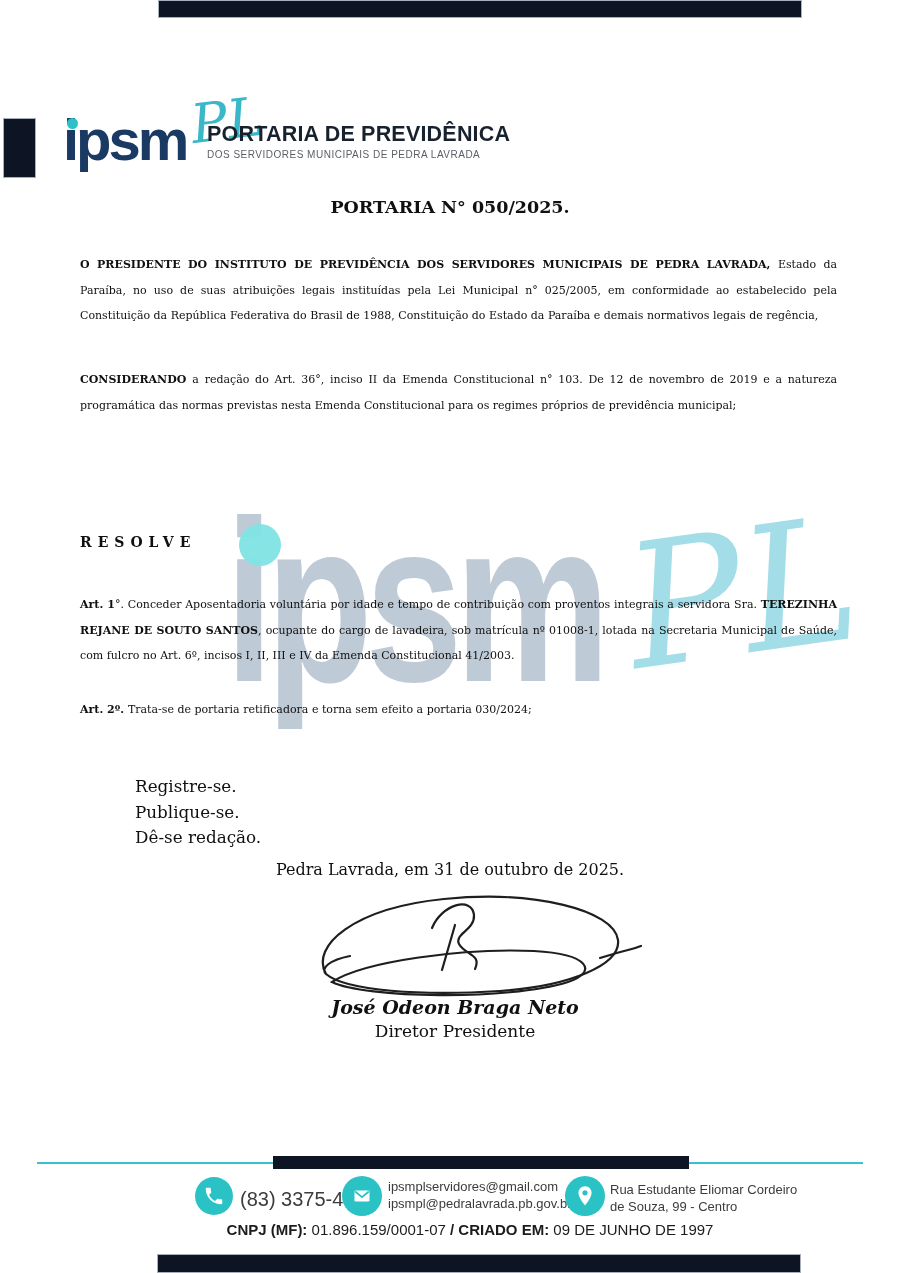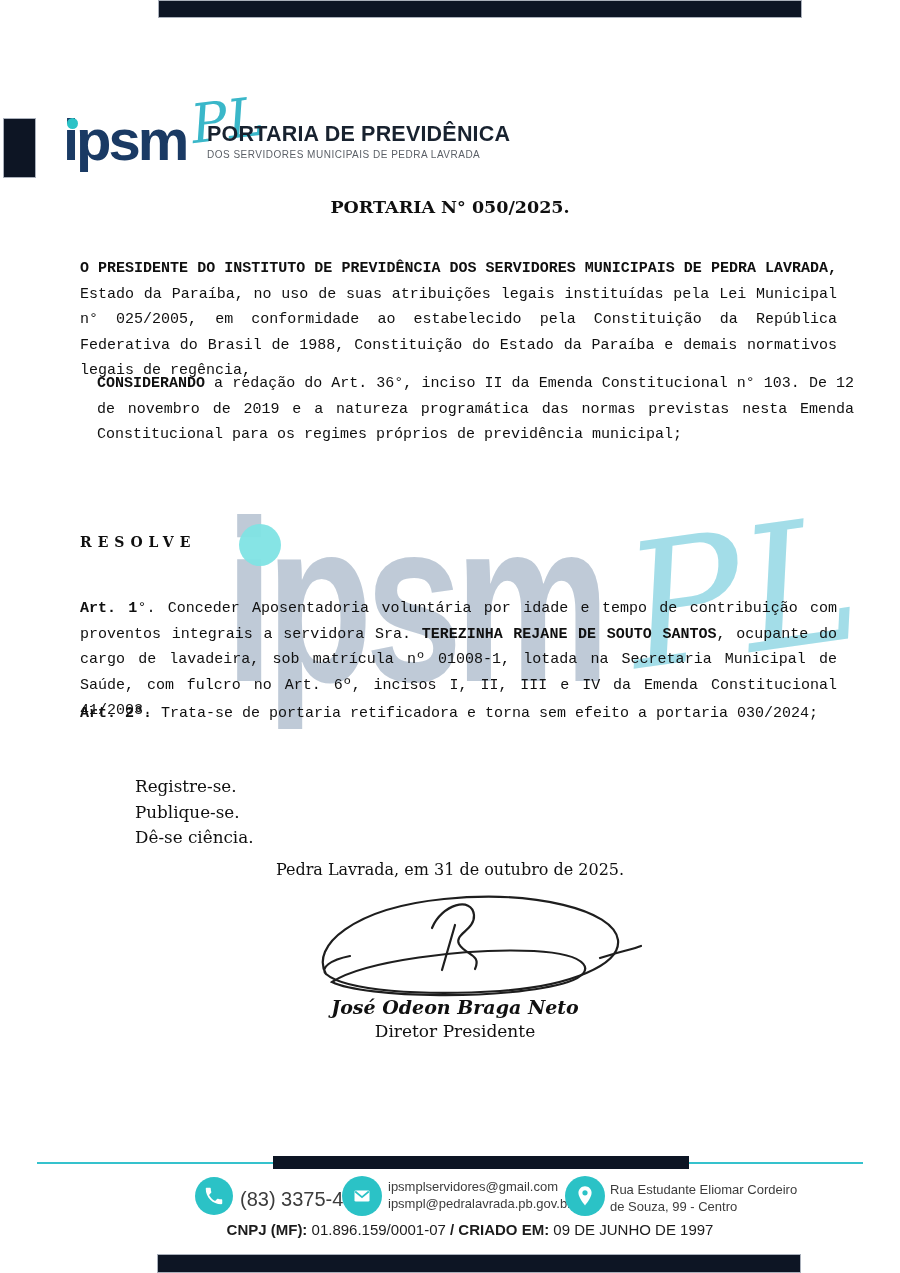--- a/index.html
+++ b/index.html
@@ -36,23 +36,23 @@
     color:#b0bece;opacity:.8;transform:scaleX(.76);transform-origin:left top;
   }
   .wm-idot{position:absolute;left:14px;top:12px;width:42px;height:42px;border-radius:50%;background:#7fe3e4;opacity:.95;}
   .wm-script{
     position:absolute;left:402px;top:-4px;font-family:"DejaVu Serif", serif;font-style:italic;
     font-size:172px;line-height:1;color:#58c3d6;opacity:.55;transform:rotate(-8deg);
   }
   
   .doc{position:absolute;left:0;top:0;width:900px;height:938px;z-index:1;}
   .doc-title{position:absolute;left:0;top:197px;width:900px;text-align:center;font-weight:bold;font-size:17.5px;}
-  .para{position:absolute;left:80px;width:757px;font-size:15px;line-height:25.5px;text-align:justify;font-family:Liberation Mono, monospace;}
+  .para{position:absolute;left:80px;width:757px;font-size:11px;line-height:25.5px;text-align:justify;}
   .p1{top:241px;}
-  .p2{top:356px;margin-left:17px;}
+  .p2{top:356px;}
   .p3{top:447px;}
   .resolve{position:absolute;left:80px;top:534px;font-weight:bold;font-size:14px;letter-spacing:6px;}
   .a1{top:581px;}
   .a2{top:686px;}
   .a3{top:721px;}
   .closing{position:absolute;left:135px;top:774px;font-size:16.8px;line-height:25.5px;}
   .dateline{position:absolute;left:0;top:860px;width:900px;text-align:center;font-size:16px;}
   
   .sig-svg{position:absolute;left:302px;top:888px;z-index:1;}
   .sig-name{position:absolute;left:0;top:996px;width:910px;text-align:center;font-weight:bold;font-style:italic;font-size:19px;}
@@ -103,21 +103,21 @@
     <p class="para p2"><span class="bold">CONSIDERANDO </span><span>a redação do Art. 36°, inciso II da Emenda Constitucional n° 103. De 12 de novembro de 2019 e a natureza programática das normas previstas nesta Emenda Constitucional para os regimes próprios de previdência municipal;</span></p>
 
     <div class="resolve">RESOLVE</div>
 
     <p class="para a1"><span class="bold">Art. 1</span><span>°. Conceder Aposentadoria voluntária por idade e tempo de contribuição com proventos integrais a servidora Sra. </span><span class="bold">TEREZINHA REJANE DE SOUTO SANTOS</span><span>, ocupante do cargo de lavadeira, sob matrícula nº 01008-1, lotada na Secretaria Municipal de Saúde, com fulcro no Art. 6º, incisos I, II, III e IV da Emenda Constitucional 41/2003.</span></p>
     <p class="para a2"><span class="bold">Art. 2º. </span><span>Trata-se de portaria retificadora e torna sem efeito a portaria 030/2024;</span></p>
 
     <div class="closing">
       <div>Registre-se.</div>
       <div>Publique-se.</div>
-      <div>Dê-se ciência.</div>
+      <div>Dê-se redação.</div>
     </div>
 
     <div class="dateline">Pedra Lavrada, em 31 de outubro de 2025.</div>
 
     <svg class="sig-svg" width="340" height="118" viewBox="0 0 340 118">
       <g fill="none" stroke="#1e1e1e" stroke-width="2.2" stroke-linecap="round">
         <path d="M24,86 C8,58 52,20 142,11 C232,2 312,22 316,52 C319,77 268,98 198,103 C120,108 44,103 24,86 C18,80 28,72 48,68"></path>
         <path d="M30,94 C62,110 205,113 266,94 C296,84 288,66 232,63 C162,60 62,73 30,94 Z"></path>
         <path d="M130,40 C140,16 170,8 172,27 C173,42 152,46 157,56 C163,67 180,66 173,81"></path>
         <path d="M153,37 L140,82"></path>

